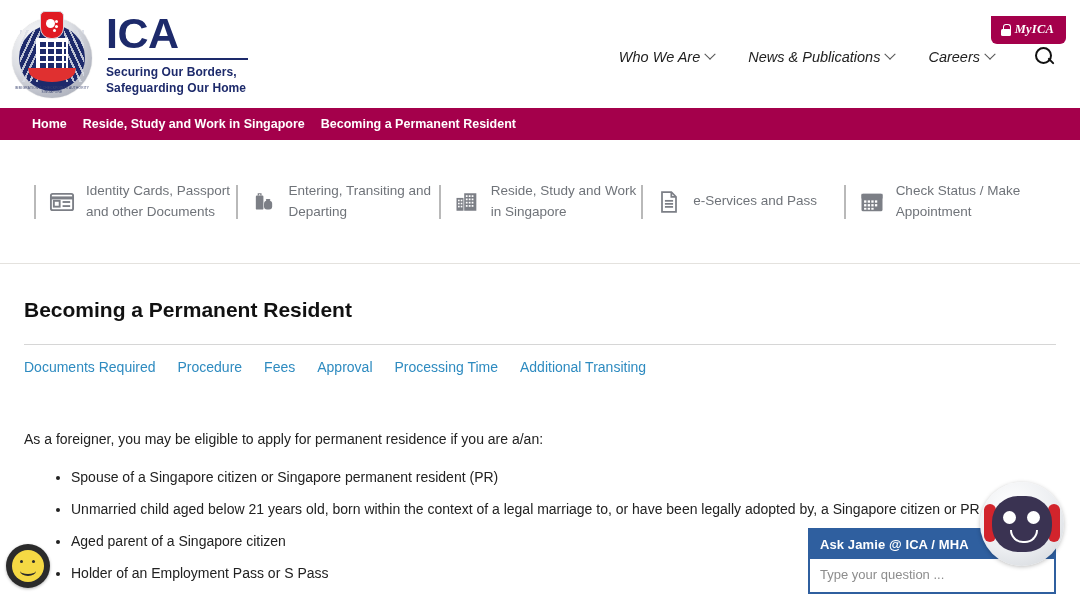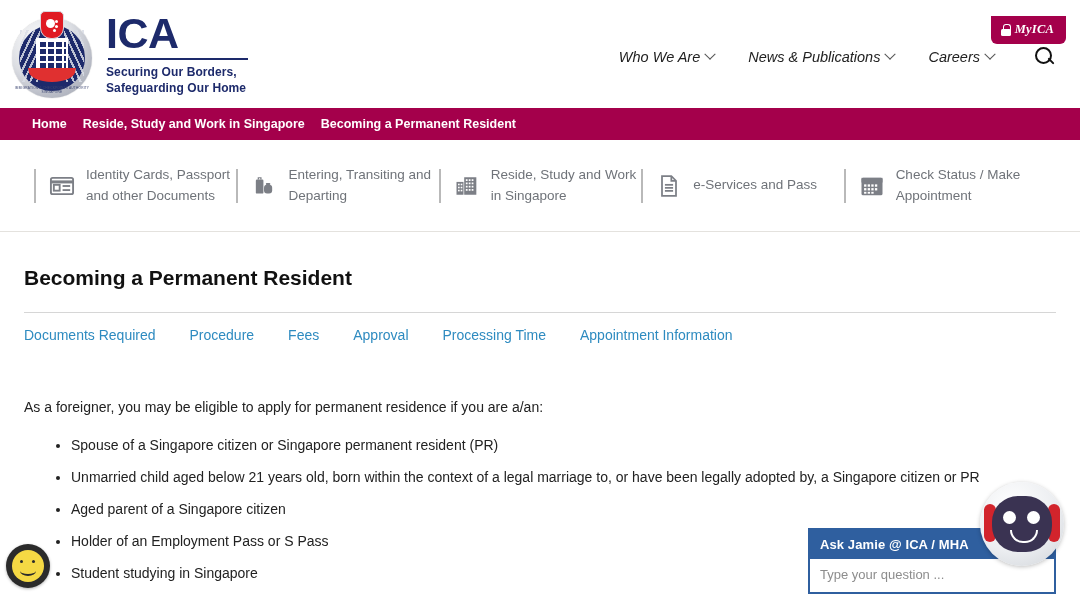--- a/index.html
+++ b/index.html
@@ -242,21 +242,21 @@
     gap: 16px;
     padding-left: 32px;
     color: #ffffff;
     font-size: 12.5px;
     font-weight: bold;
   }
   .breadcrumb .crumb { cursor: pointer; white-space: nowrap; }
 
   
   .iconnav {
-    height: 92px;
+    height: 124px;
     background: #ffffff;
     border-bottom: 1px solid #e4e2de;
     display: flex;
     align-items: center;
     padding: 0 34px;
   }
   .iconnav-item {
     display: flex;
     align-items: center;
     gap: 10px;
@@ -296,21 +296,21 @@
     color: #111111;
     margin: 0 0 22px 0;
   }
   .divider {
     height: 1px;
     background: #d6d6d6;
     margin: 0 0 14px 0;
   }
   .quicklinks {
     display: flex;
-    gap: 34px;
+    gap: 22px;
     flex-wrap: wrap;
     margin-bottom: 18px;
   }
   .quicklinks a {
     color: #2e8bc0;
     font-size: 14px;
     text-decoration: none;
     cursor: pointer;
     white-space: nowrap;
   }
@@ -599,21 +599,21 @@
 <div class="main">
   <h1 class="page-title">Becoming a Permanent Resident</h1>
   <div class="divider"></div>
 
   <div class="quicklinks">
     <a>Documents Required</a>
     <a>Procedure</a>
     <a>Fees</a>
     <a>Approval</a>
     <a>Processing Time</a>
-    <a>Appointment Information</a>
+    <a>Additional Transiting</a>
   </div>
 
   <p class="intro">As a foreigner, you may be eligible to apply for permanent residence if you are a/an:</p>
 
   <ul class="eligibility">
     <li>Spouse of a Singapore citizen or Singapore permanent resident (PR)</li>
     <li>Unmarried child aged below 21 years old, born within the context of a legal marriage to, or have been legally adopted by, a Singapore citizen or PR</li>
     <li>Aged parent of a Singapore citizen</li>
     <li>Holder of an Employment Pass or S Pass</li>
     <li>Student studying in Singapore</li>

